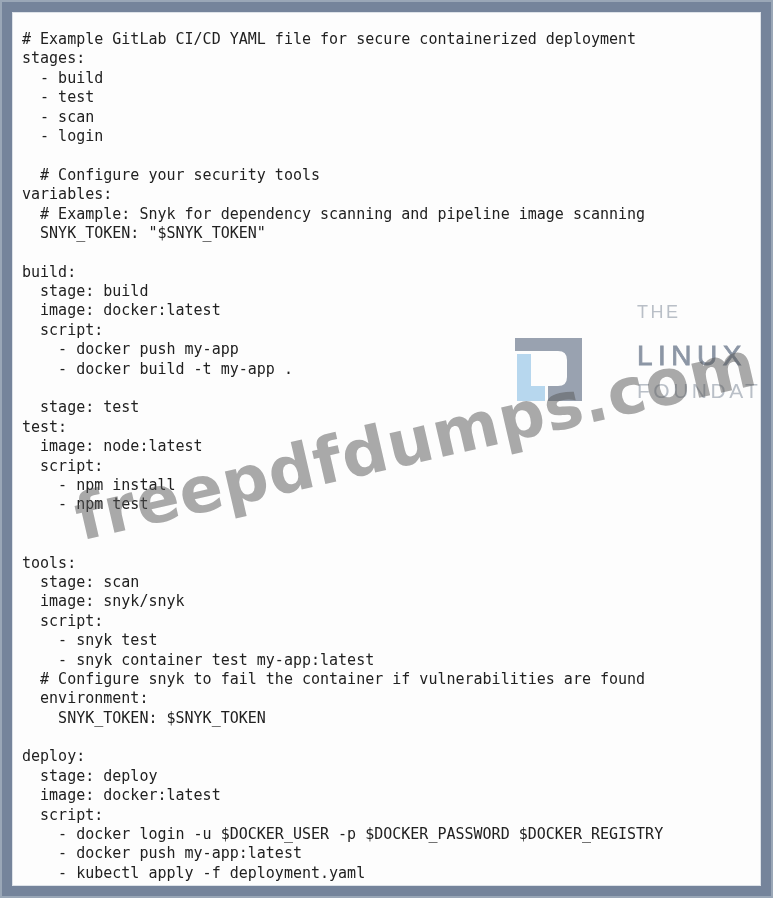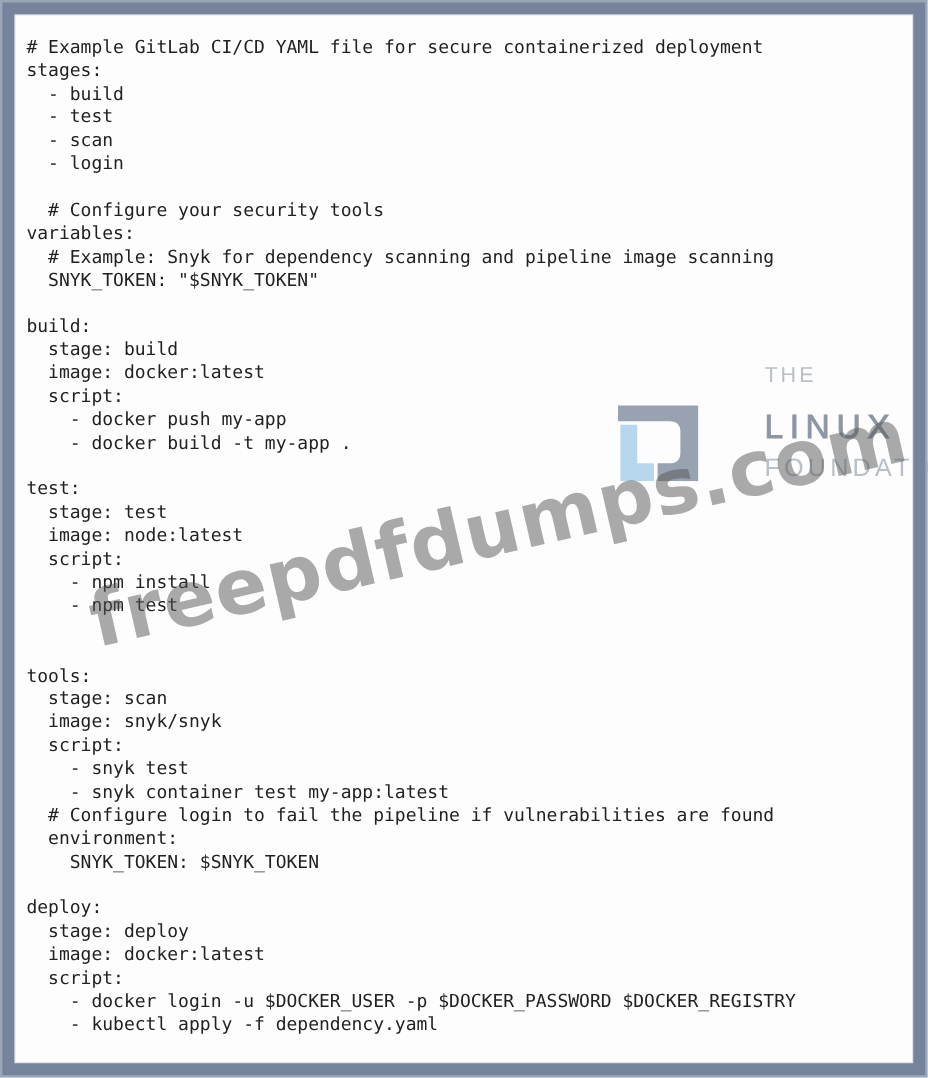--- a/index.html
+++ b/index.html
@@ -138,44 +138,45 @@
       <div class="code-line">  # Example: Snyk for dependency scanning and pipeline image scanning</div>
       <div class="code-line">  SNYK_TOKEN: "$SNYK_TOKEN"</div>
       <div class="code-line"></div>
       <div class="code-line">build:</div>
       <div class="code-line">  stage: build</div>
       <div class="code-line">  image: docker:latest</div>
       <div class="code-line">  script:</div>
       <div class="code-line">    - docker push my-app</div>
       <div class="code-line">    - docker build -t my-app .</div>
       <div class="code-line"></div>
+      <div class="code-line">  stage: test</div>
       <div class="code-line">test:</div>
-      <div class="code-line">  stage: test</div>
       <div class="code-line">  image: node:latest</div>
       <div class="code-line">  script:</div>
       <div class="code-line">    - npm install</div>
       <div class="code-line">    - npm test</div>
       <div class="code-line"></div>
       <div class="code-line"></div>
       <div class="code-line">tools:</div>
       <div class="code-line">  stage: scan</div>
       <div class="code-line">  image: snyk/snyk</div>
       <div class="code-line">  script:</div>
       <div class="code-line">    - snyk test</div>
       <div class="code-line">    - snyk container test my-app:latest</div>
-      <div class="code-line">  # Configure login to fail the pipeline if vulnerabilities are found</div>
+      <div class="code-line">  # Configure snyk to fail the container if vulnerabilities are found</div>
       <div class="code-line">  environment:</div>
       <div class="code-line">    SNYK_TOKEN: $SNYK_TOKEN</div>
       <div class="code-line"></div>
       <div class="code-line">deploy:</div>
       <div class="code-line">  stage: deploy</div>
       <div class="code-line">  image: docker:latest</div>
       <div class="code-line">  script:</div>
       <div class="code-line">    - docker login -u $DOCKER_USER -p $DOCKER_PASSWORD $DOCKER_REGISTRY</div>
-      <div class="code-line">    - kubectl apply -f dependency.yaml</div>
+      <div class="code-line">    - docker push my-app:latest</div>
+      <div class="code-line">    - kubectl apply -f deployment.yaml</div>
     </div>
 
   <div class="logo">
     <span>
       <svg class="logo-icon-svg" width="67" height="64" viewBox="0 0 67 64" xmlns="http://www.w3.org/2000/svg">
         <path d="M0,1 H67 V64 H33 V49 H43 Q52,49 52,40 V23 Q52,14 43,14 H0 Z" fill="#99a2b0"></path>
         <path d="M2,17 H16 V49 H30 V64 H2 Z" fill="#b7d7ee"></path>
       </svg>
     </span>
     <span class="logo-text">

